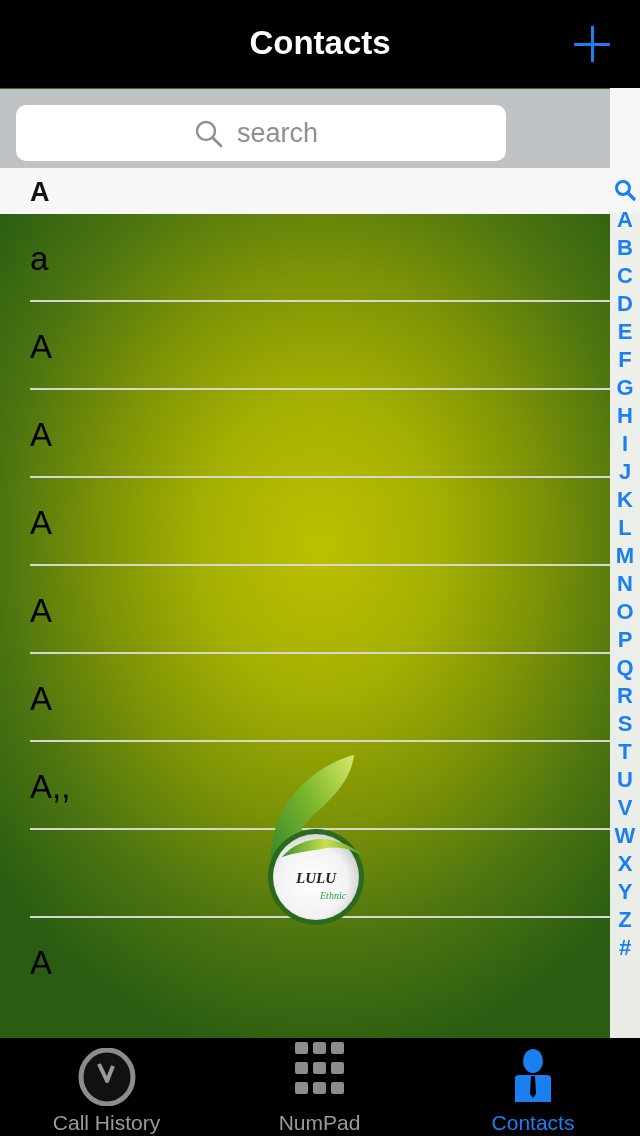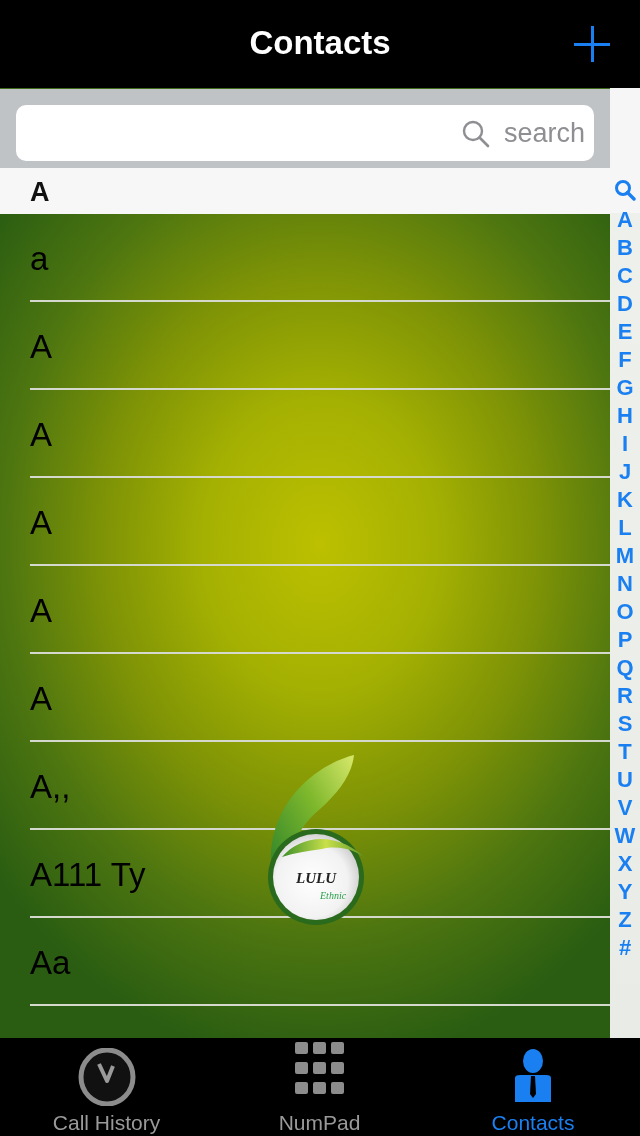--- a/index.html
+++ b/index.html
@@ -24,23 +24,23 @@
     }
     .add-btn::before { left: 0; right: 0; top: 17px; height: 3px; }
     .add-btn::after { top: 0; bottom: 0; left: 17px; width: 3px; }
 
     .search-area {
       position: absolute; left: 0; top: 88px; width: 610px; height: 80px;
       background: #bfc3c6;
       border-top: 1px solid #3f6a1a;
     }
     .search-box {
-      position: absolute; left: 16px; top: 16px; width: 578px; height: 56px;
+      position: absolute; left: 16px; top: 16px; width: 490px; height: 56px;
       background: #fff; border-radius: 10px;
-      display: flex; align-items: center; justify-content: flex-end;
+      display: flex; align-items: center; justify-content: center;
     }
     .search-icon {
       width: 28px; height: 28px; position: relative; margin-right: 14px; margin-top: 2px;
     }
     .search-icon svg { display: block; }
     .search-input {
       border: none; outline: none; background: transparent;
       font-family: "Liberation Sans", sans-serif; font-size: 27px; color: #8e8e93;
       width: 90px;
     }
@@ -149,25 +149,20 @@
     </div>
   <div class="row">
       <span class="name">A</span>
       <span class="sep"></span>
     </div>
   <div class="row">
       <span class="name">A,,</span>
       <span class="sep"></span>
     </div>
   <div class="row">
-      <span class="name">A111 Ty</span>
-      <span class="sep"></span>
-    </div>
-  <div class="row">
-      <span class="name">Aa</span>
       <span class="sep"></span>
     </div>
   <div class="row">
       <span class="name">A</span>
     </div>
 
   <div class="logo">
     <svg width="116" height="176" viewBox="0 0 116 176">
       <defs>
         <linearGradient id="leafG" x1="0" y1="1" x2="1" y2="0">

